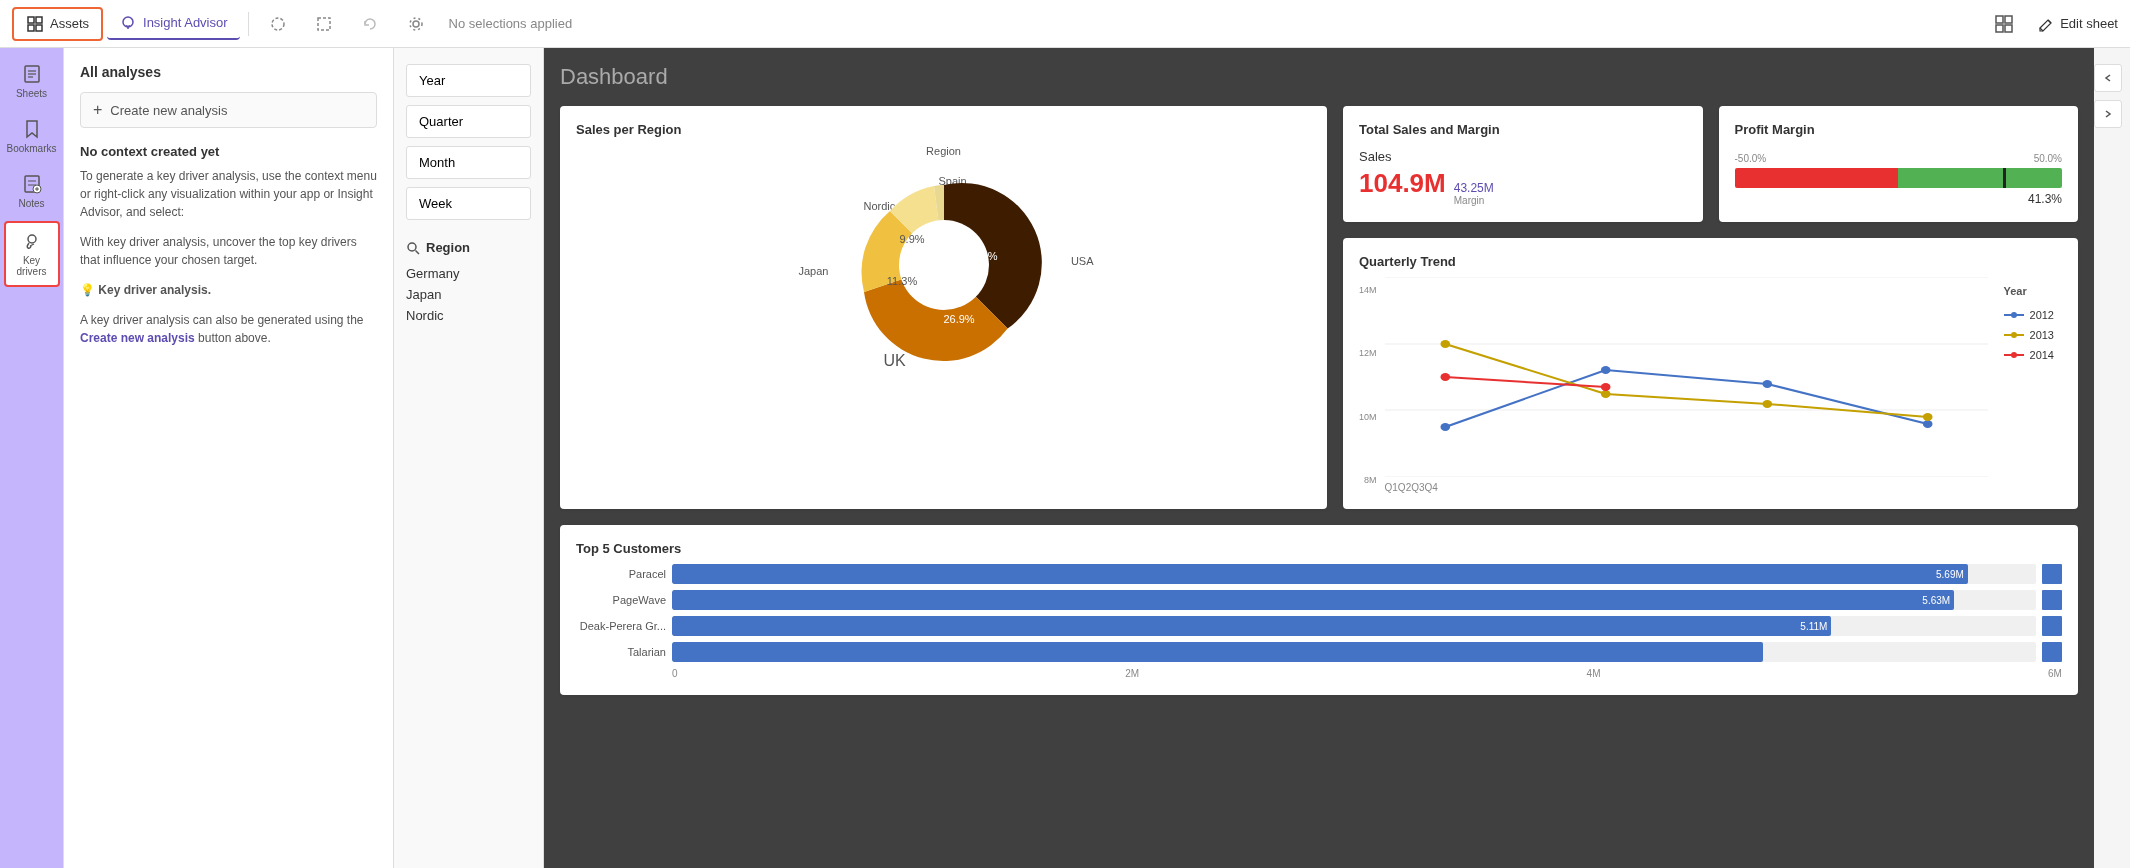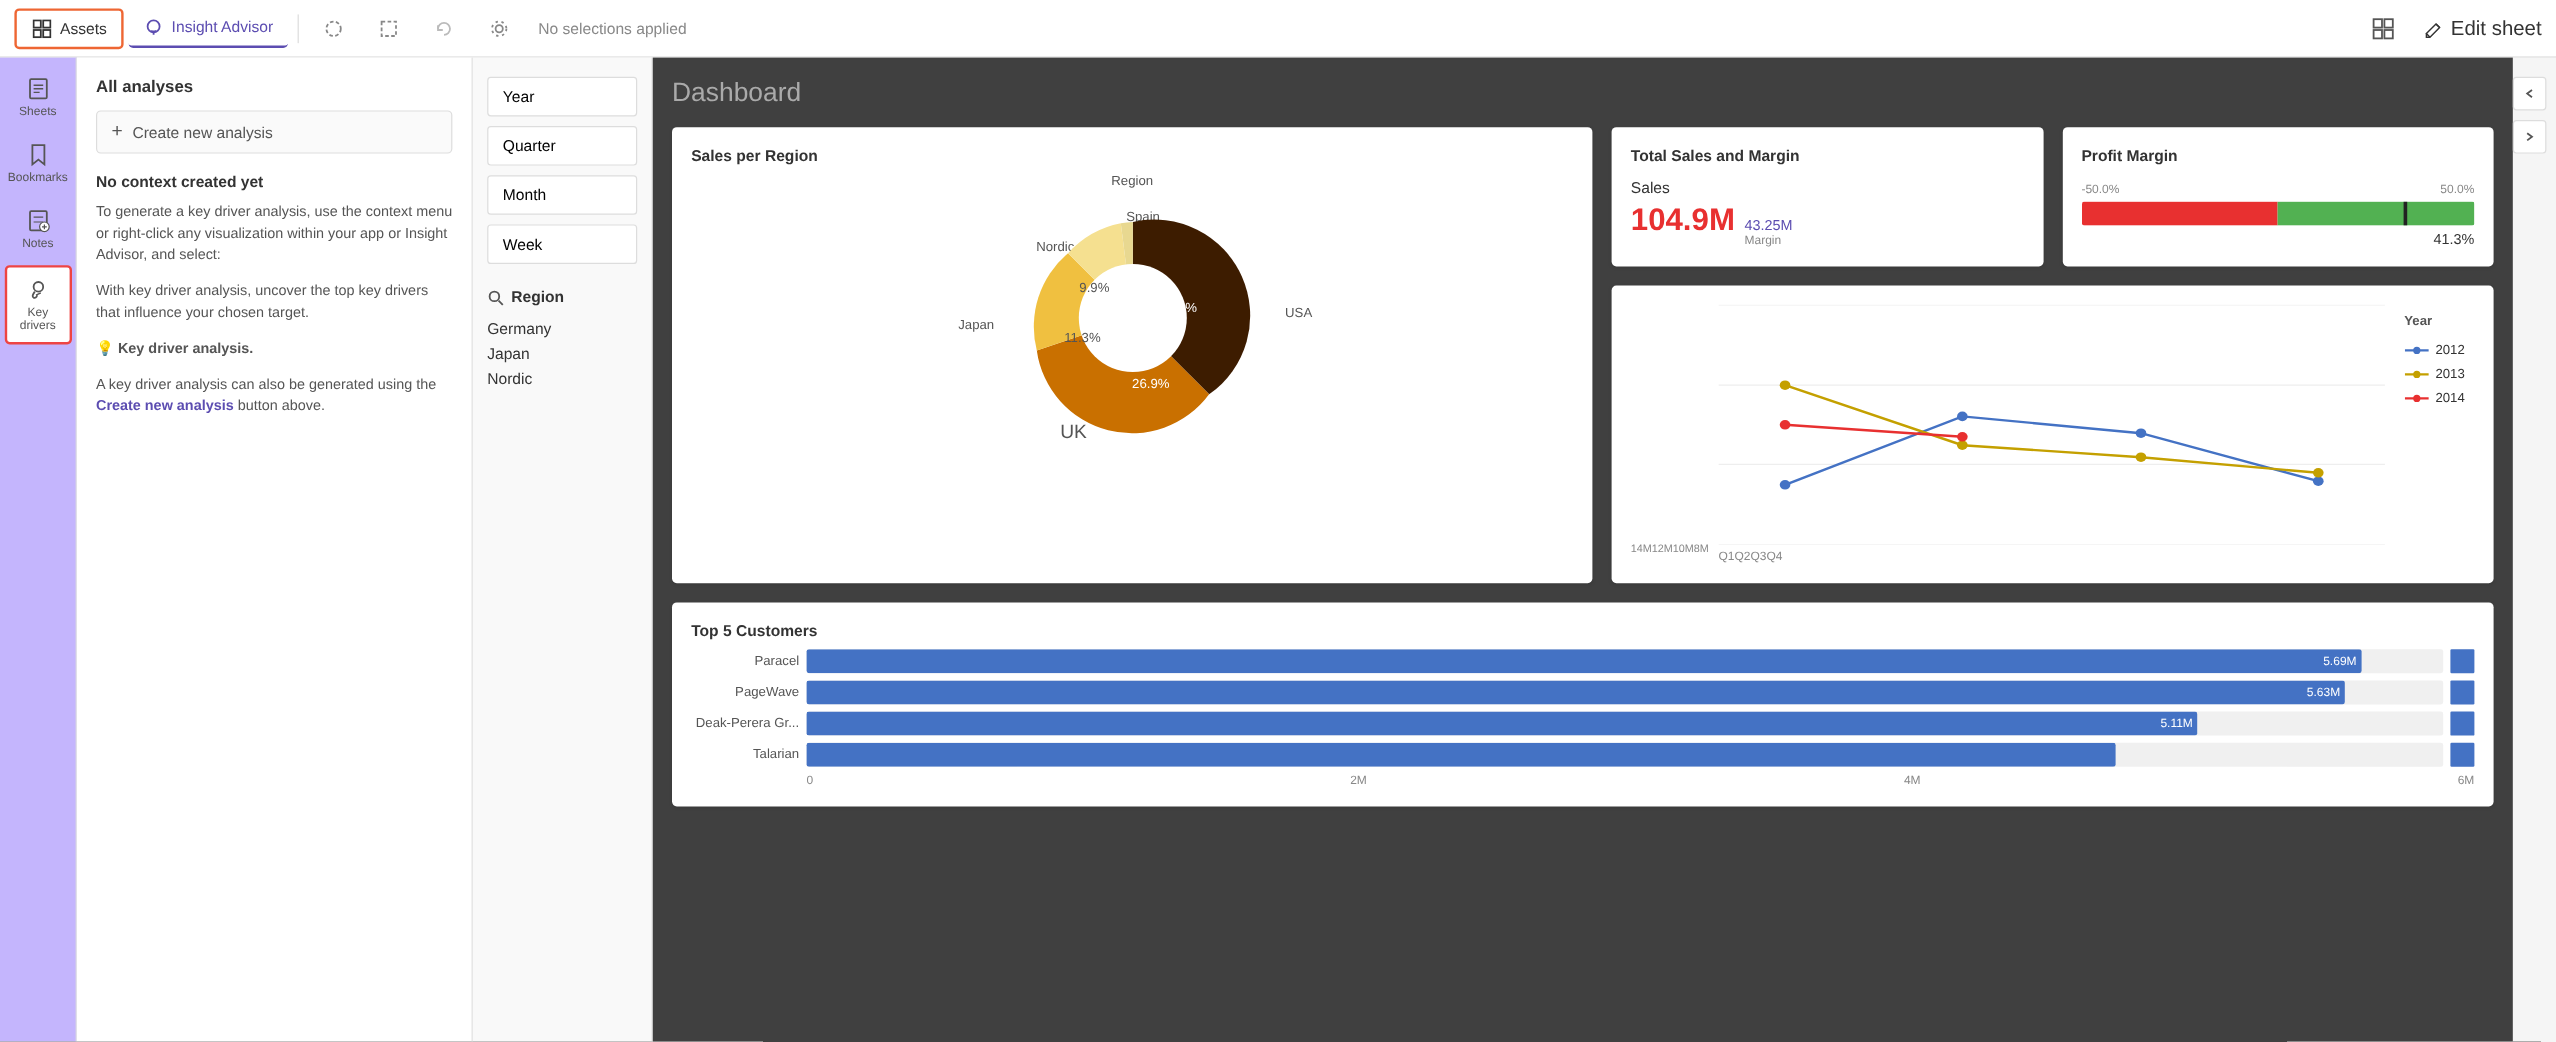--- a/index.html
+++ b/index.html
@@ -20,21 +20,21 @@
     .nav-btn.active-assets {
       border: 2px solid #e63; color: #333;
     }
     .nav-btn.active-insight {
       color: #5c4db1; border-bottom: 2px solid #5c4db1;
     }
     .nav-icon { width: 18px; height: 18px; display: inline-flex; align-items: center; justify-content: center; }
     .nav-divider { width: 1px; height: 24px; background: #ddd; margin: 0 4px; }
     .no-selections { color: #888; font-size: 13px; margin-left: 8px; }
     .top-right { margin-left: auto; display: flex; align-items: center; gap: 12px; }
-    .edit-sheet-btn { display: flex; align-items: center; gap: 6px; cursor: pointer; color: #333; font-size: 17px; }
+    .edit-sheet-btn { display: flex; align-items: center; gap: 6px; cursor: pointer; color: #333; font-size: 13px; }
 
     
     .main-layout { display: flex; height: calc(100vh - 48px); }
 
     
     .sidebar-icons {
       width: 64px; background: #c4b5fd; border-right: 1px solid #ddd;
       display: flex; flex-direction: column; align-items: center;
       padding-top: 8px; gap: 4px;
     }
@@ -339,23 +339,24 @@
                 <div style="background:#e83030;flex:0 0 50%;height:100%;"></div>
                 <div style="background:#52b152;flex:0 0 50%;height:100%;"></div>
                 <div style="position:absolute;top:0;height:100%;width:3px;background:#222;left:82%;"></div>
               </div>
               <div style="text-align:right;font-size:12px;margin-top:4px;">41.3%</div>
             </div>
           </div>
         </div>
 
         <div class="chart-card">
+          <div class="chart-title">Quarterly Trend</div>
           <div style="display:flex;gap:8px;">
 
-            <div style="display:flex;justify-content:space-between;align-items:flex-end;font-size:9px;color:#888;padding:8px 0;">
+            <div style="display:flex;flex-direction:column;justify-content:space-between;align-items:flex-end;font-size:9px;color:#888;padding:8px 0;">
               <span>14M</span>
               <span>12M</span>
               <span>10M</span>
               <span>8M</span>
             </div>
             <div style="flex:1;position:relative;">
               <svg width="100%" height="200" viewBox="0 0 500 200" preserveAspectRatio="none">
 
                 <line x1="0" y1="0" x2="500" y2="0" stroke="#eee" stroke-width="1"></line>
                 <line x1="0" y1="67" x2="500" y2="67" stroke="#eee" stroke-width="1"></line>

